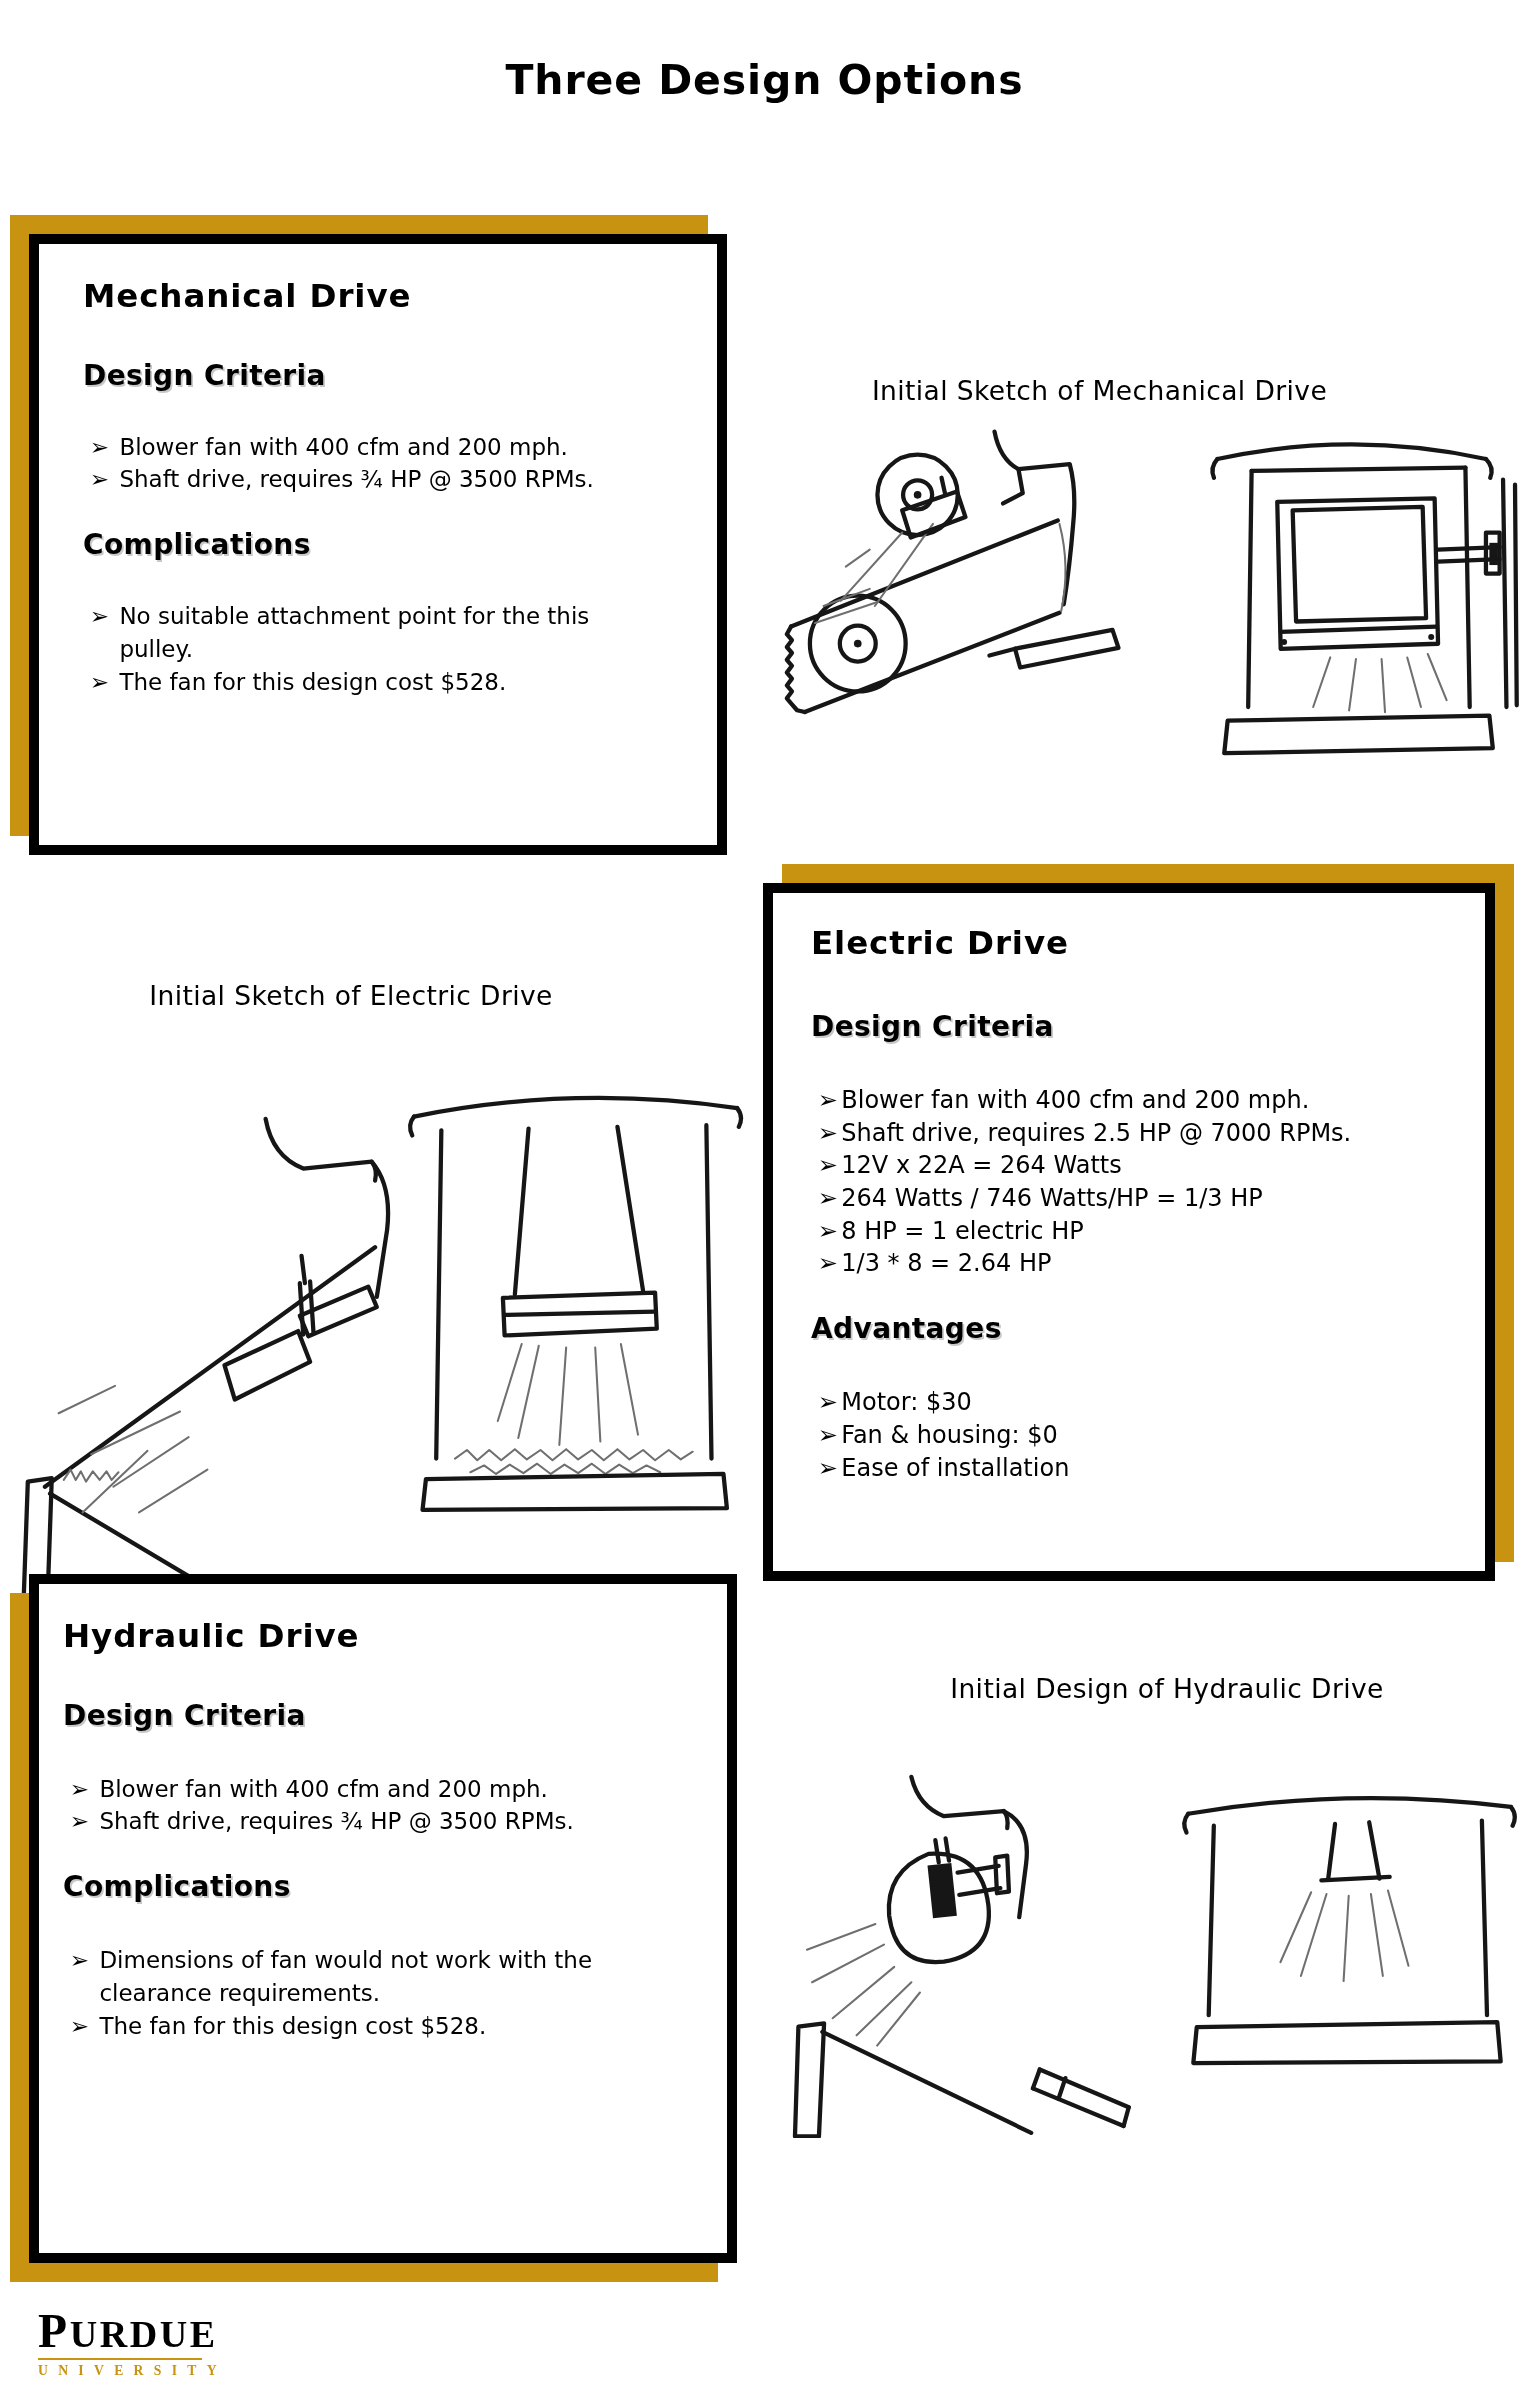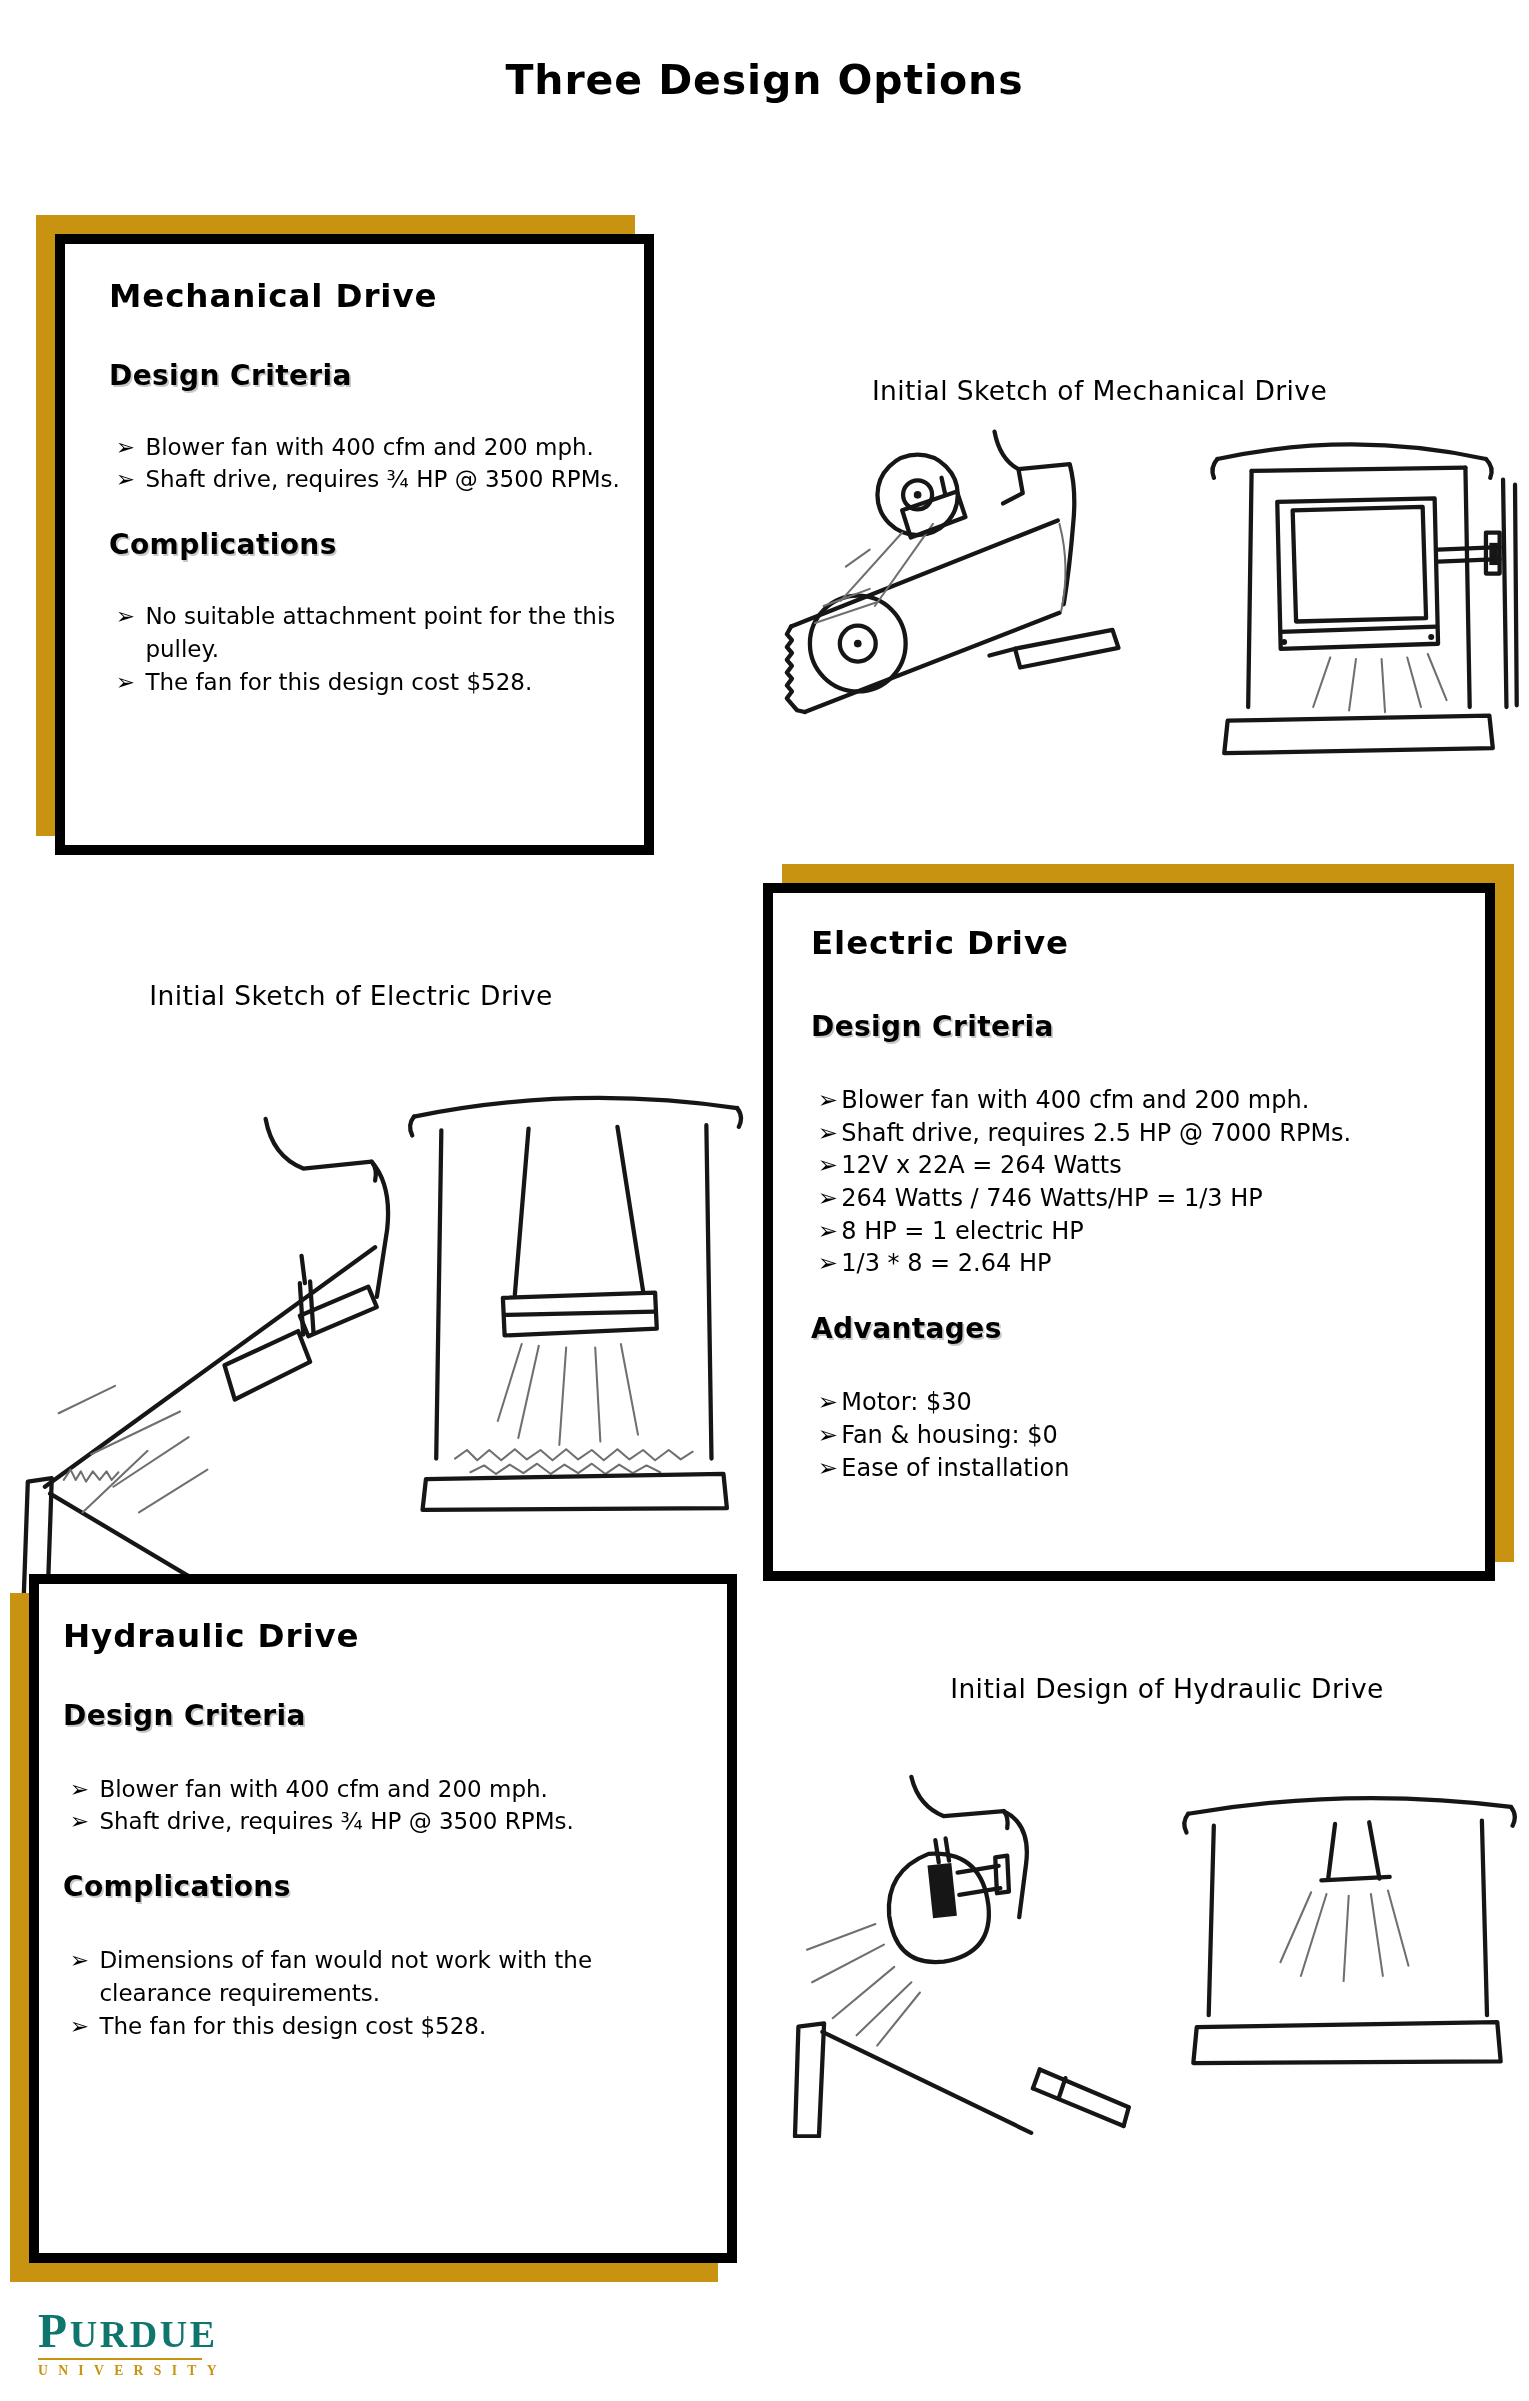--- a/index.html
+++ b/index.html
@@ -10,21 +10,21 @@
     font-family:"DejaVu Sans", sans-serif; color:#000; overflow:hidden;
   }
   .page-title {
     position:absolute; left:0; right:0; top:56px; margin:0;
     text-align:center; font-size:41px; font-weight:700; letter-spacing:0.9px;
   }
   
   .panel {
     position:absolute; background:#fff; border:10.3px solid #000;
   }
-  .panel-mech { left:29px;  top:234px;  width:599px; height:621px; box-shadow:-19px -19px 0 0 var(--gold); padding:32.5px 41px 26px 44px;margin-left:26px; }
+  .panel-mech { left:29px;  top:234px;  width:698px; height:621px; box-shadow:-19px -19px 0 0 var(--gold); padding:32.5px 41px 26px 44px; }
   .panel-elec { left:763px; top:883px; width:732px; height:698px; box-shadow:19px -19px 0 0 var(--gold);  padding:31px 34px 26px 38px; }
   .panel-hyd  { left:29px;  top:1574px; width:708px; height:689px; box-shadow:-19px 19px 0 0 var(--gold);  padding:32.5px 34px 26px 24px; }
   .panel h2 { margin:0; font-size:32.5px; font-weight:700; letter-spacing:0.9px; }
   .panel h3 { margin:0; font-size:28px; font-weight:700; letter-spacing:0.4px; text-shadow:1.7px 1.7px 0 #c8c8c8; }
   .panel-mech h2 { margin-bottom:44px; }
   .panel-mech h3 { margin-bottom:39px; }
   .panel-elec h2 { margin-bottom:48px; }
   .panel-elec h3 { margin-bottom:41px; }
   .panel-hyd h2 { margin-bottom:44px; }
   .panel-hyd h3 { margin-bottom:41px; }
@@ -48,21 +48,21 @@
   .sk { position:absolute; }
   .sk path, .sk circle, .sk polyline, .sk line, .sk polygon {
     fill:none; stroke:#161616; stroke-width:5; stroke-linecap:round; stroke-linejoin:round;
   }
   .sk .thin  { stroke-width:2.4; stroke:#6f6f6f; }
   .sk .fillb { fill:#161616; stroke:none; }
   
   .logo { position:absolute; left:38px; top:2307px; }
   .logo-primary {
     font-family:"Liberation Serif", serif; font-weight:700; font-size:38px;
-    color:#0f766e; letter-spacing:2.6px; line-height:1.05;
+    color:#000000; letter-spacing:2.6px; line-height:1.05;
   }
   .logo-primary::first-letter { font-size:1.25em; }
   .logo-rule { width:164px; height:0; border-top:2.6px solid var(--gold); margin:0.9px 0 3.4px 0; }
   .logo-secondary {
     font-family:"Liberation Serif", serif; font-weight:700; font-size:13.7px;
     color:var(--gold); letter-spacing:10.3px; white-space:nowrap;
   }
 </style>
 </head>
 <body>

